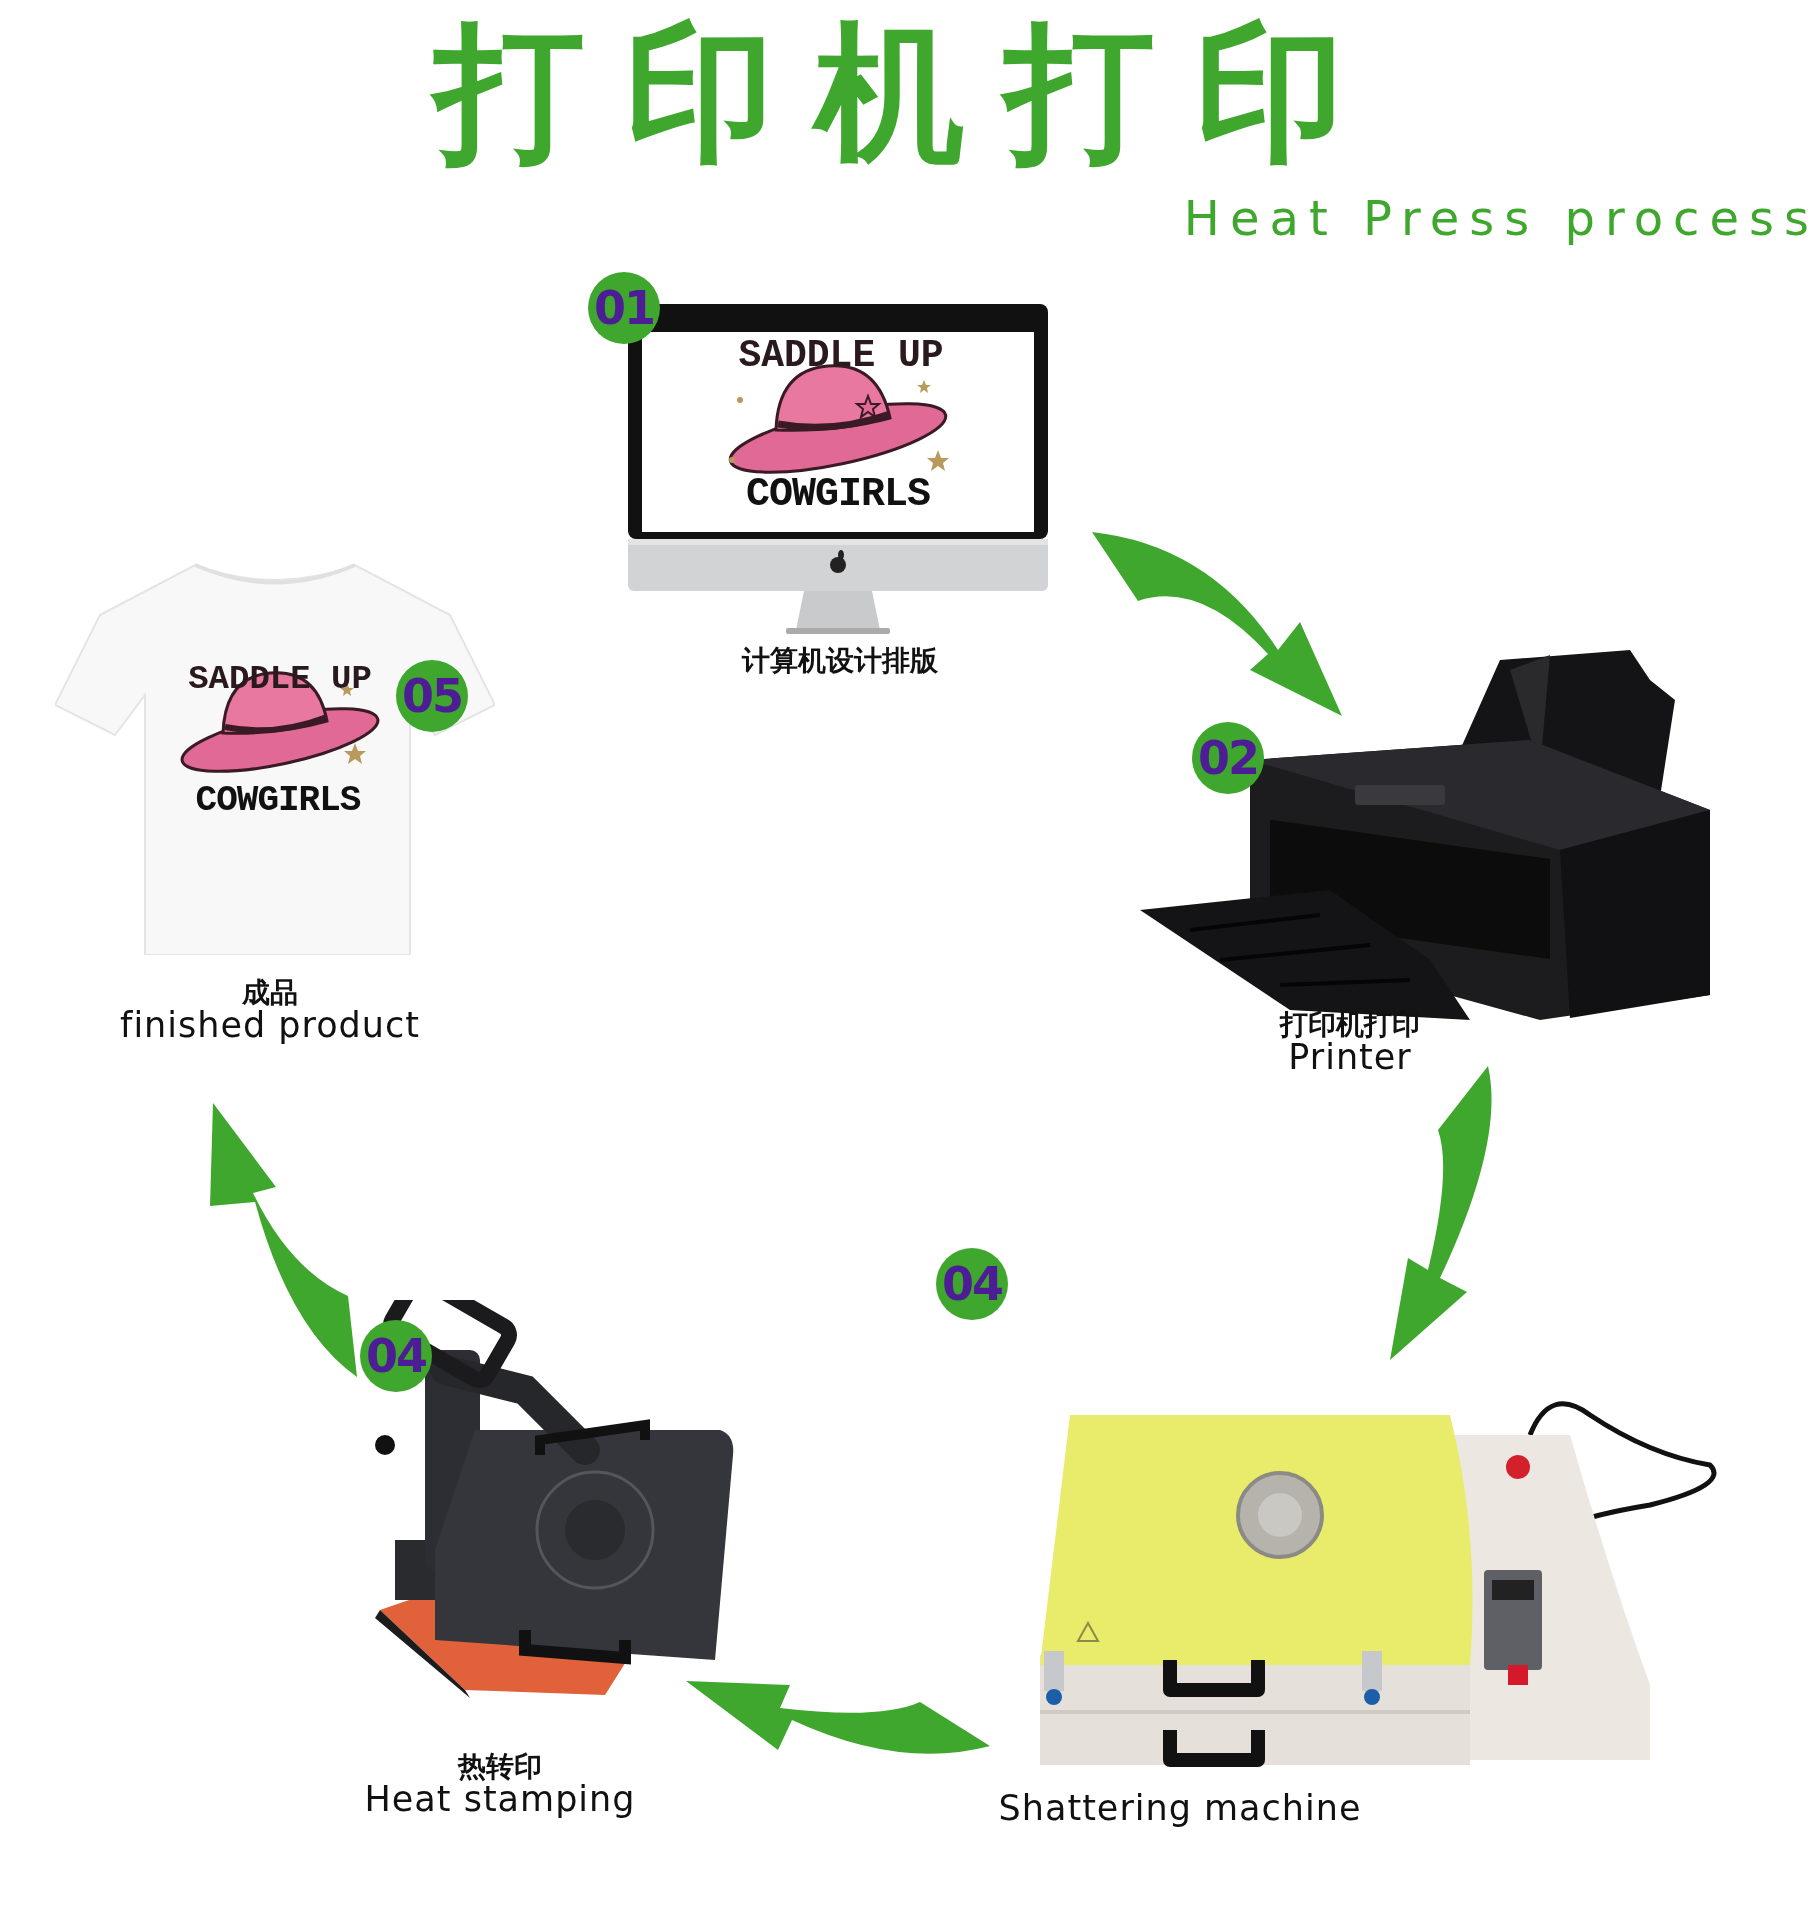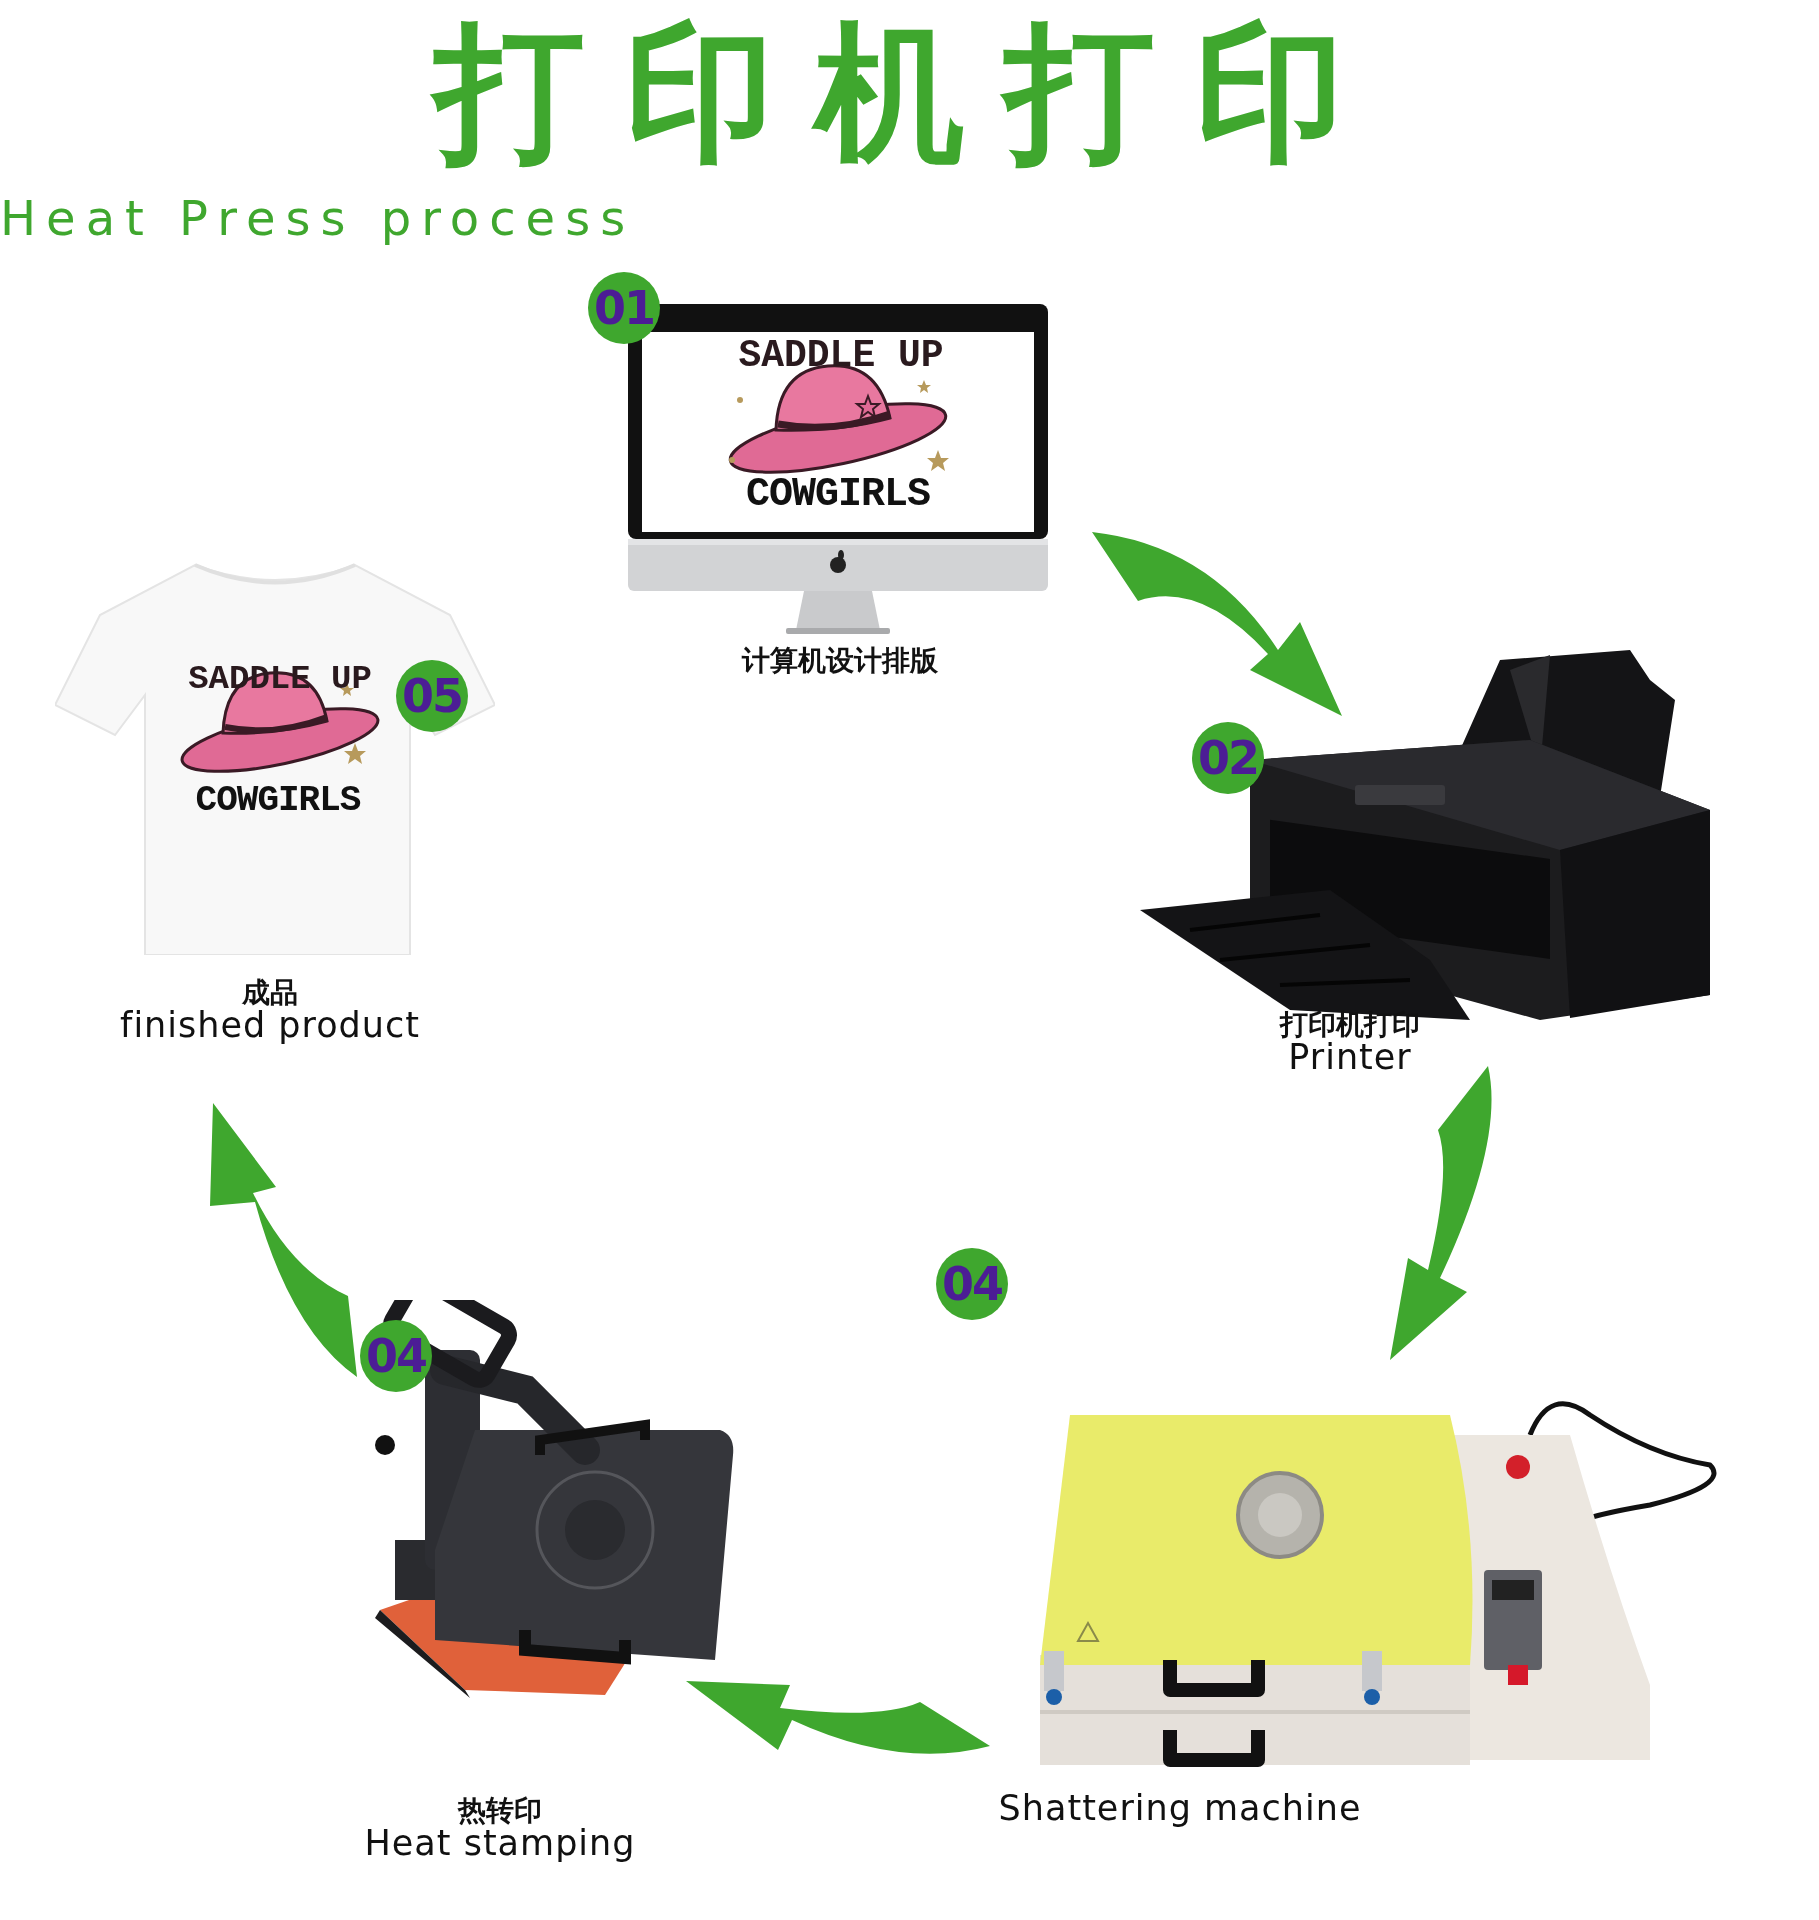--- a/index.html
+++ b/index.html
@@ -1,19 +1,19 @@
 <!DOCTYPE html>
 <html><head>
 <meta charset="utf-8">
 <style>
   html, body { margin: 0; padding: 0; background: #ffffff; }
   body { width: 1819px; height: 1920px; position: relative; overflow: hidden; font-family: "DejaVu Sans", sans-serif; }
   .abs { position: absolute; }
   .title-cn { left: 0; width: 1819px; top: 18px; text-align: center; font-size: 150px; font-weight: bold; color: #3fa72e; letter-spacing: 40px; line-height: 1; font-family: "DejaVu Sans", sans-serif; }
-  .title-en { left: 0; width: 1819px; top: 190px; text-align: left; font-size: 48px; color: #3fa72e; letter-spacing: 10px; font-family: "DejaVu Sans", sans-serif; }
+  .title-en { left: 0; width: 1819px; top: 190px; text-align: right; font-size: 48px; color: #3fa72e; letter-spacing: 10px; font-family: "DejaVu Sans", sans-serif; }
   .badge { width: 72px; height: 72px; border-radius: 50%; background: #3fa72e; color: #4c1d95; font-weight: bold; font-size: 46px; display: flex; align-items: center; justify-content: center; font-family: "DejaVu Sans", sans-serif; letter-spacing: -2px; }
   .label { text-align: center; line-height: 1.05; }
   .label .cn { font-weight: bold; font-size: 28px; color: #111; font-family: "DejaVu Sans", sans-serif; }
   .label .en { font-size: 35px; color: #111; font-family: "DejaVu Sans", sans-serif; letter-spacing: 1px; }
   .design-text { position: absolute; font-family: Liberation Mono, monospace; font-weight: bold; text-align: center; }
   svg { display: block; }
 </style>
 </head>
 <body>
 
@@ -124,21 +124,21 @@
     <circle cx="220" cy="230" r="30" fill="#2a2b2f"></circle>
 
     <path d="M70 70 L150 90 L210 150" stroke="#26272b" stroke-width="30" fill="none" stroke-linecap="round"></path>
     <rect x="20" y="0" width="110" height="60" rx="10" fill="none" stroke="#1b1b1e" stroke-width="16" transform="rotate(30 75 30)"></rect>
     <path d="M165 155 L165 140 L270 125 L270 140" stroke="#111" stroke-width="10" fill="none"></path>
     <path d="M150 330 L150 350 L250 358 L250 340" stroke="#111" stroke-width="12" fill="none"></path>
     <circle cx="10" cy="145" r="10" fill="#111"></circle>
   </svg>
 </div>
 <div class="abs badge" style="left:360px; top:1320px;">04</div>
-<div class="abs label" style="left:330px; top:1752px; width:340px;margin-top:44px;">
+<div class="abs label" style="left:330px; top:1752px; width:340px;">
   <div class="cn">热转印</div>
   <div class="en">Heat stamping</div>
 </div>
 
 <div class="abs" style="left:55px; top:555px; width:440px; height:400px;">
   <svg width="440" height="400" viewBox="0 0 440 400">
     <path d="M140 10 Q220 40 300 10 L395 60 L440 150 L380 180 L355 140 L355 400 L90 400 L90 140 L60 180 L0 150 L45 60 Z" fill="#f8f8f8" stroke="#e4e4e4" stroke-width="2"></path>
     <path d="M140 10 Q220 45 300 10" stroke="#e0e0e0" stroke-width="4" fill="none"></path>
     <g>
       <ellipse cx="225" cy="185" rx="100" ry="24" fill="#e06a95" stroke="#3a1a25" stroke-width="3" transform="rotate(-12 225 185)"></ellipse>

